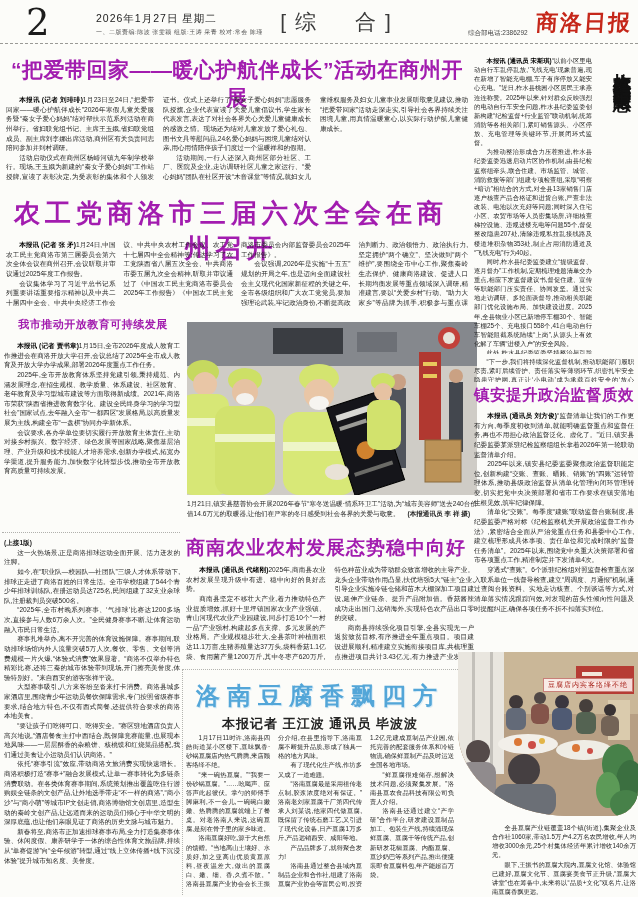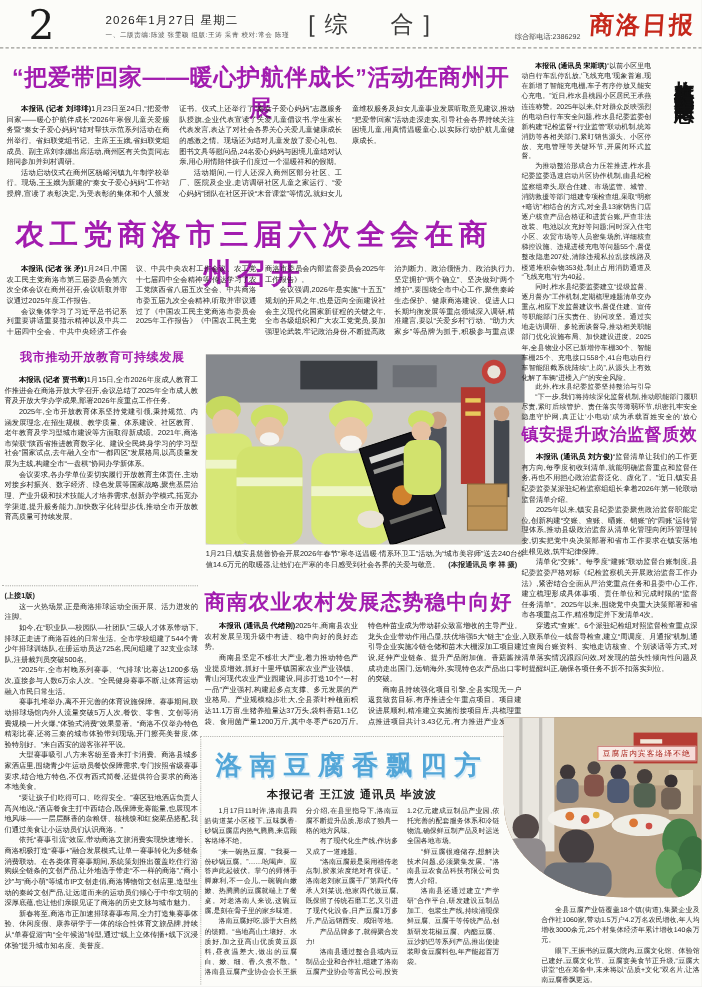--- a/index.html
+++ b/index.html
@@ -55,21 +55,21 @@
          font-size:18px;font-weight:700;letter-spacing:1.5px;color:#111;text-align:left}
   .zhashui-tail{left:474px;top:357px;width:160px;height:25px}
   .h-zhenan{left:474px;top:385px;width:160px;font-size:15.5px;text-align:right;letter-spacing:.5px}
   .a-zhenan{left:474px;top:411px;width:160px;height:238px}
 
   
   .tofu-rule-t{left:182px;top:669px;width:276px;border-top:1px dotted #b4b4b0}
   .tofu-rule-l{left:182px;top:669px;height:226px;border-left:1px dotted #b4b4b0}
   .h-tofu{left:186px;top:680px;width:268px;text-align:center;font-size:24px;font-weight:700;
           color:#53a6d8;letter-spacing:7px;text-shadow:1px 1px 0 #d9ecf7}
-  .tofu-byline{left:186px;top:715px;width:268px;text-align:center;font-size:10px;font-weight:700;color:#222;letter-spacing:1px}
+  .tofu-byline{left:186px;top:715px;width:268px;text-align:center;font-size:13px;font-weight:700;color:#222;letter-spacing:1px}
   .a-tofu{left:186px;top:733px;width:268px;height:161px;column-count:3;column-gap:8px;column-fill:auto}
   .a-tofu-tail{left:492px;top:823px;width:144px;height:72px}
 
   
   .photo2{left:458px;top:652px;width:180px;height:164px;overflow:hidden;background:#b3997d;
           border-bottom-left-radius:110px 85px;border-bottom-right-radius:26px}
   .photo-label{position:absolute;right:5px;top:26px;padding:1px 4px;font-size:7px;letter-spacing:1px;
                color:#a8241c;background:rgba(255,242,240,.88);border:1px solid #c97f78}
 </style>
 </head>

